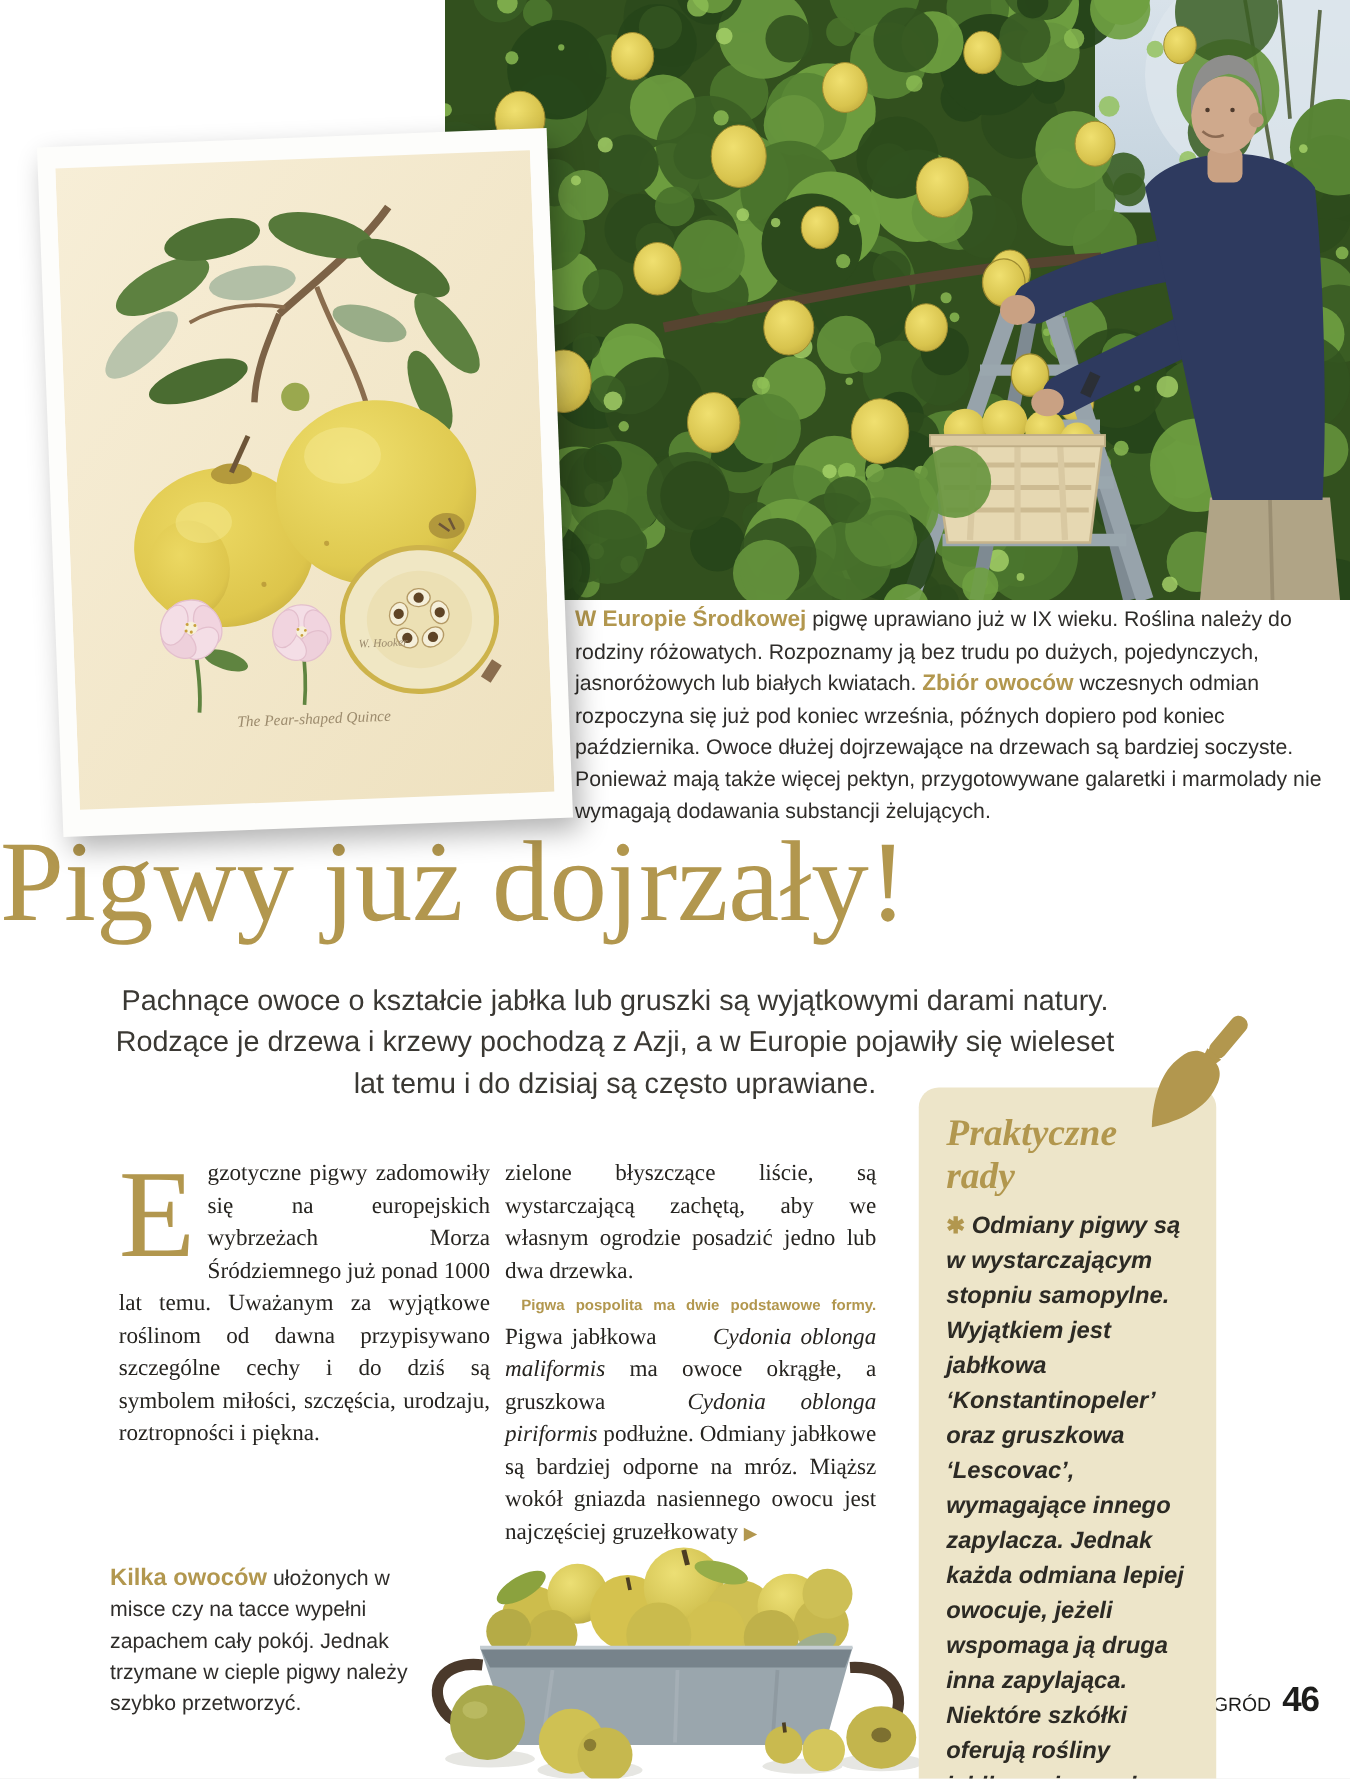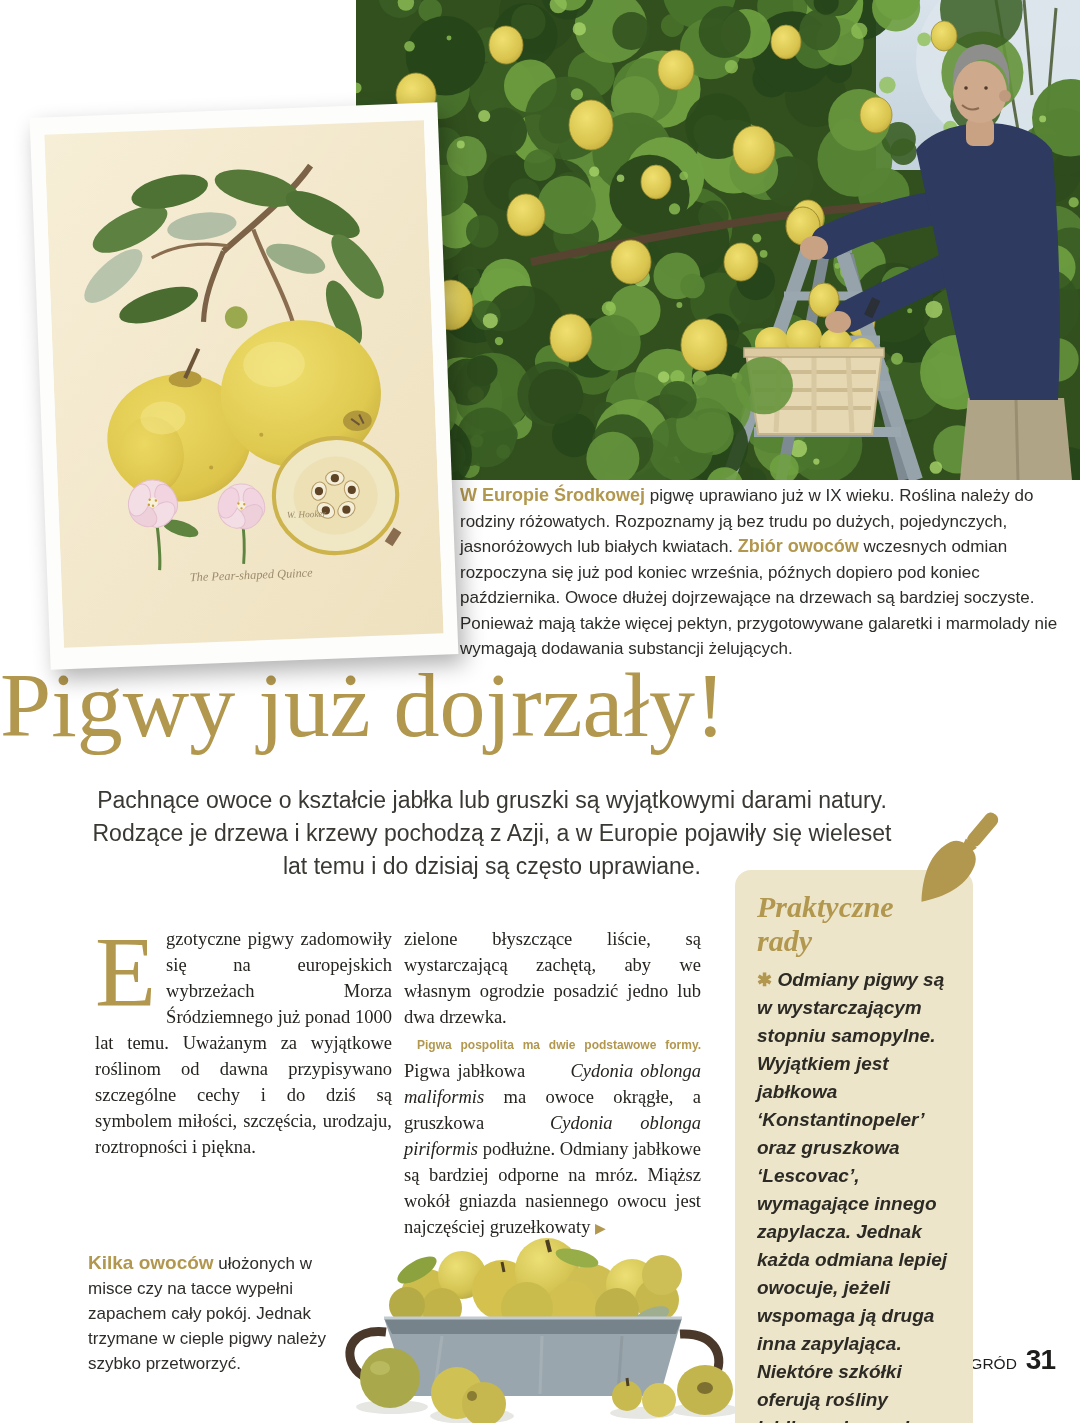--- a/index.html
+++ b/index.html
@@ -613,16 +613,16 @@
       <line x1="305" y1="178" x2="306" y2="186" stroke="#4c3e22" stroke-width="3"></line>
       <ellipse cx="383" cy="190" rx="28" ry="25" fill="#c3b54d"></ellipse>
         <ellipse cx="383" cy="188" rx="8" ry="6" fill="#7d7030"></ellipse>
     </g>
   </svg>
 
   <footer class="pfooter">
     <span>Listopad 2017</span>
     <span>|</span>
     <span>MÓJ PIĘKNY OGRÓD</span>
-    <span class="pnum">31</span>
+    <span class="pnum">46</span>
   </footer>
 
 </div>
 
 </body></html>

